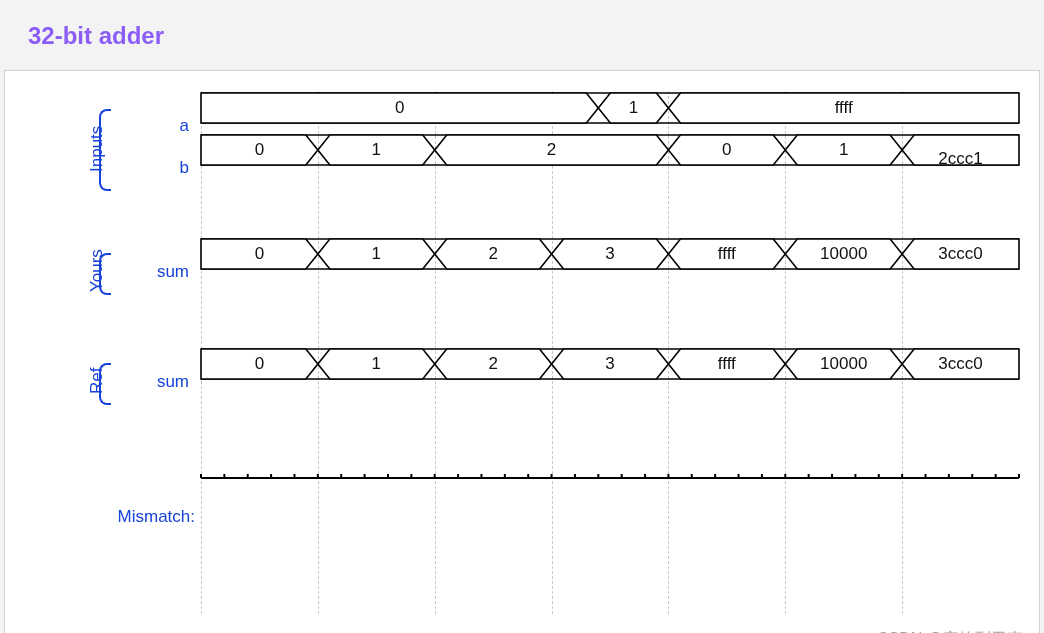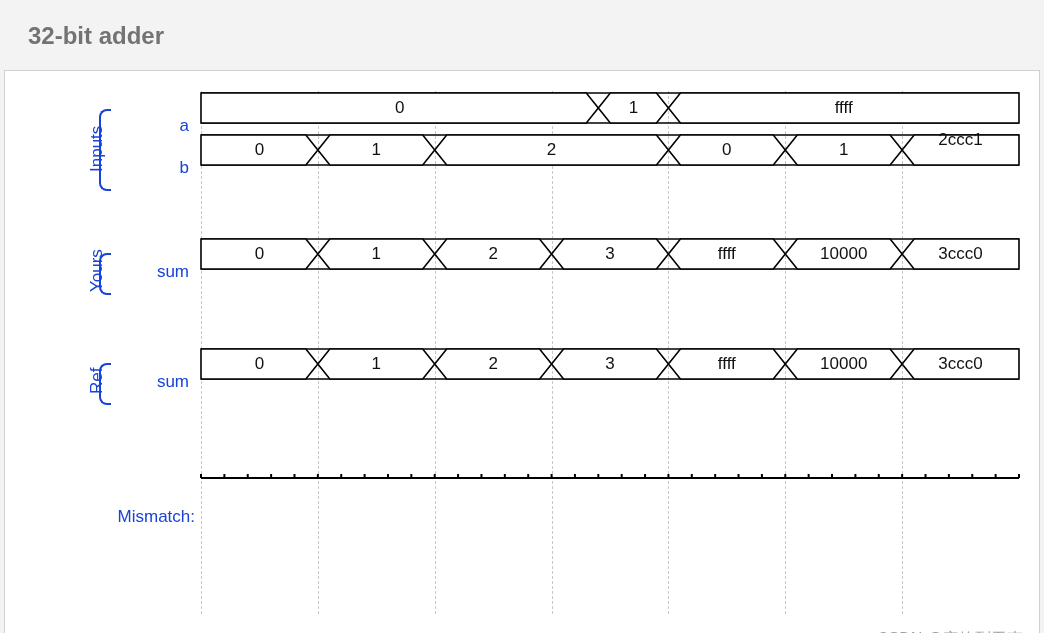--- a/index.html
+++ b/index.html
@@ -1,17 +1,17 @@
 <!DOCTYPE html>
 <html><head>
   <meta charset="utf-8">
   <style>
     html,body{margin:0;padding:0;background:#f3f3f3;font-family:"Helvetica Neue",Arial,sans-serif}
     .outer{width:1044px;height:633px;position:relative}
-    .title{font-size:24px;font-weight:700;color:#737373;padding:22px 0 20px 28px}
+    .title{font-size:24px;font-weight:700;color:#8b5cf6;padding:22px 0 20px 28px}
     .panel{background:#fff;border:1px solid #d0d0d0;margin:0 4px 4px 4px;padding:18px 0 20px 0;position:relative;height:calc(633px - 84px)}
     .watermark{position:absolute;right:16px;bottom:8px;color:#9e9e9e;font-size:16px}
     
     .label-col{position:absolute;left:10px;width:180px;height:100%;font-size:17px;color:#1743d9}
     .group-label{position:absolute;left:6px;font-size:17px;color:#1743d9;transform:rotate(-90deg);transform-origin:left top;white-space:nowrap}
     .bracket{position:absolute;border-left:2px solid #1743d9;border-top:2px solid #1743d9;border-bottom:2px solid #1743d9;border-radius:8px 0 0 8px;width:10px}
     .signal-label{position:absolute;left:110px;width:64px;text-align:right}
     
     .wave-area{position:absolute;left:196px;right:22px;top:22px;bottom:52px}
     .tick-line{position:absolute;top:0;bottom:44px;border-left:1px dashed #c8c8c8}
@@ -133,21 +133,21 @@
           <line x1="818" x2="818" y1="381" y2="385" class="mismatch-line"></line>
         </svg>
     <div class="cell-text" style="left: 158.657px; width: 80px; top: 5px;">0</div>
         <div class="cell-text" style="left: 392.371px; width: 80px; top: 5px;">1</div>
         <div class="cell-text" style="left: 602.714px; width: 80px; top: 5px;">ffff</div>
         <div class="cell-text" style="left: 18.4286px; width: 80px; top: 47px;">0</div>
         <div class="cell-text" style="left: 135.286px; width: 80px; top: 47px;">1</div>
         <div class="cell-text" style="left: 310.571px; width: 80px; top: 47px;">2</div>
         <div class="cell-text" style="left: 485.857px; width: 80px; top: 47px;">0</div>
         <div class="cell-text" style="left: 602.714px; width: 80px; top: 47px;">1</div>
-        <div class="cell-text" style="left: 719.571px; width: 80px; top: 37px;">2ccc1</div>
+        <div class="cell-text" style="left: 719.571px; width: 80px; top: 56px;">2ccc1</div>
         <div class="cell-text" style="left: 18.4286px; width: 80px; top: 151px;">0</div>
         <div class="cell-text" style="left: 135.286px; width: 80px; top: 151px;">1</div>
         <div class="cell-text" style="left: 252.143px; width: 80px; top: 151px;">2</div>
         <div class="cell-text" style="left: 369px; width: 80px; top: 151px;">3</div>
         <div class="cell-text" style="left: 485.857px; width: 80px; top: 151px;">ffff</div>
         <div class="cell-text" style="left: 602.714px; width: 80px; top: 151px;">10000</div>
         <div class="cell-text" style="left: 719.571px; width: 80px; top: 151px;">3ccc0</div>
         <div class="cell-text" style="left: 18.4286px; width: 80px; top: 261px;">0</div>
         <div class="cell-text" style="left: 135.286px; width: 80px; top: 261px;">1</div>
         <div class="cell-text" style="left: 252.143px; width: 80px; top: 261px;">2</div>

